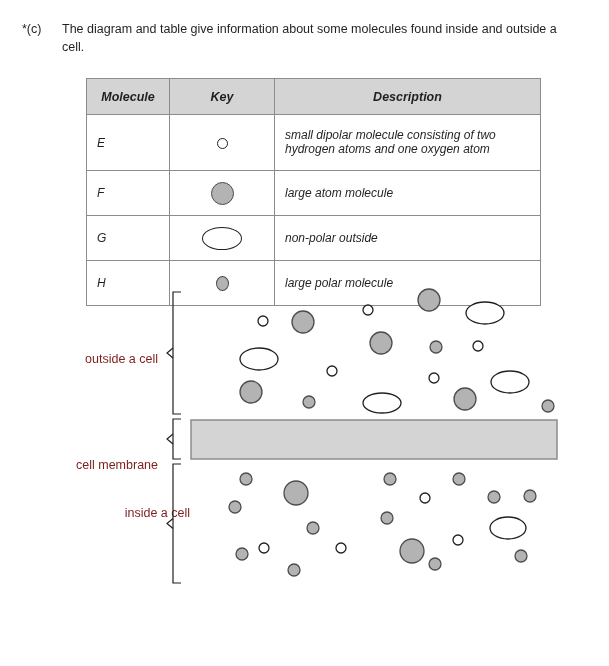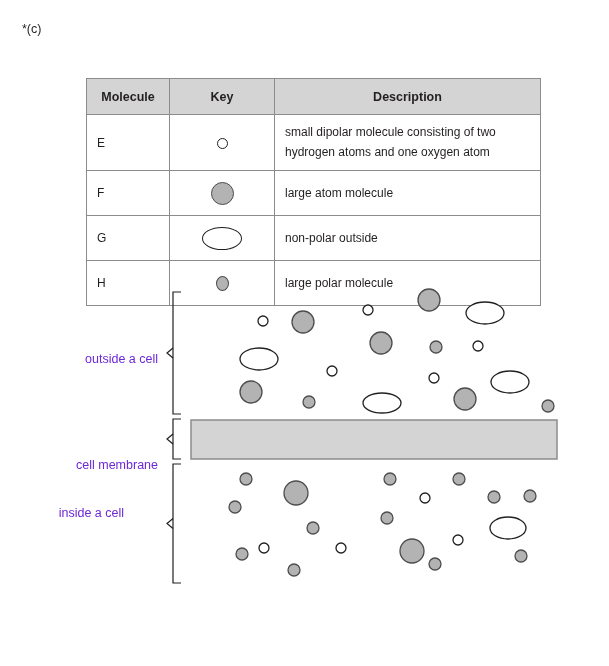--- a/index.html
+++ b/index.html
@@ -38,20 +38,21 @@
   }
 
   
   #key-table {
     position: absolute;
     left: 86px;
     top: 78px;
     width: 445px;
     border-collapse: collapse;
     table-layout: fixed;
+    font-style: italic;
   }
   #key-table th,
   #key-table td {
     border: 1px solid #8c8c8c;
     font-size: 12px;
     color: #231f20;
     vertical-align: middle;
   }
   #key-table th {
     background: #d4d4d4;
@@ -67,21 +68,21 @@
   #key-table td.cell-molecule {
     padding-left: 10px;
     height: 35px;
   }
   #key-table td.cell-key {
     text-align: center;
     padding: 0;
   }
   #key-table td.cell-desc {
     padding: 4px 10px 5px 10px;
-    line-height: 20px;
+    line-height: 14px;
   }
   #key-table tr.row-e td { height: 46px; }
   #key-table tr.row-f td,
   #key-table tr.row-g td,
   #key-table tr.row-h td { height: 35px; }
 
   
   .glyph { display: inline-block; vertical-align: middle; }
   .glyph-open-small {
     width: 9px; height: 9px;
@@ -115,33 +116,34 @@
     top: 0;
     width: 609px;
     height: 666px;
     pointer-events: none;
   }
   #cell-diagram svg { display: block; }
 
   .region-label {
     position: absolute;
     font-size: 12.5px;
-    color: #6d28d9;
+    color: #7f1d1d;
     text-align: right;
     white-space: nowrap;
   }
   #label-outside  { left: 0;  top: 352px; width: 158px; }
   #label-membrane { left: 0;  top: 458px; width: 158px; }
-  #label-inside   { left: 0;  top: 506px; width: 124px; }
+  #label-inside   { left: 0;  top: 506px; width: 158px; padding-left: 32px; }
 </style>
 </head>
 <body>
 
 <div id="question-stem">
   <span class="qnum">*(c)</span>
+  <div class="qtext">The diagram and table give information about some molecules found inside and outside a cell.</div>
 </div>
 
 <table id="key-table">
   <thead>
     <tr>
       <th class="col-molecule">Molecule</th>
       <th class="col-key">Key</th>
       <th class="col-desc">Description</th>
     </tr>
   </thead>

